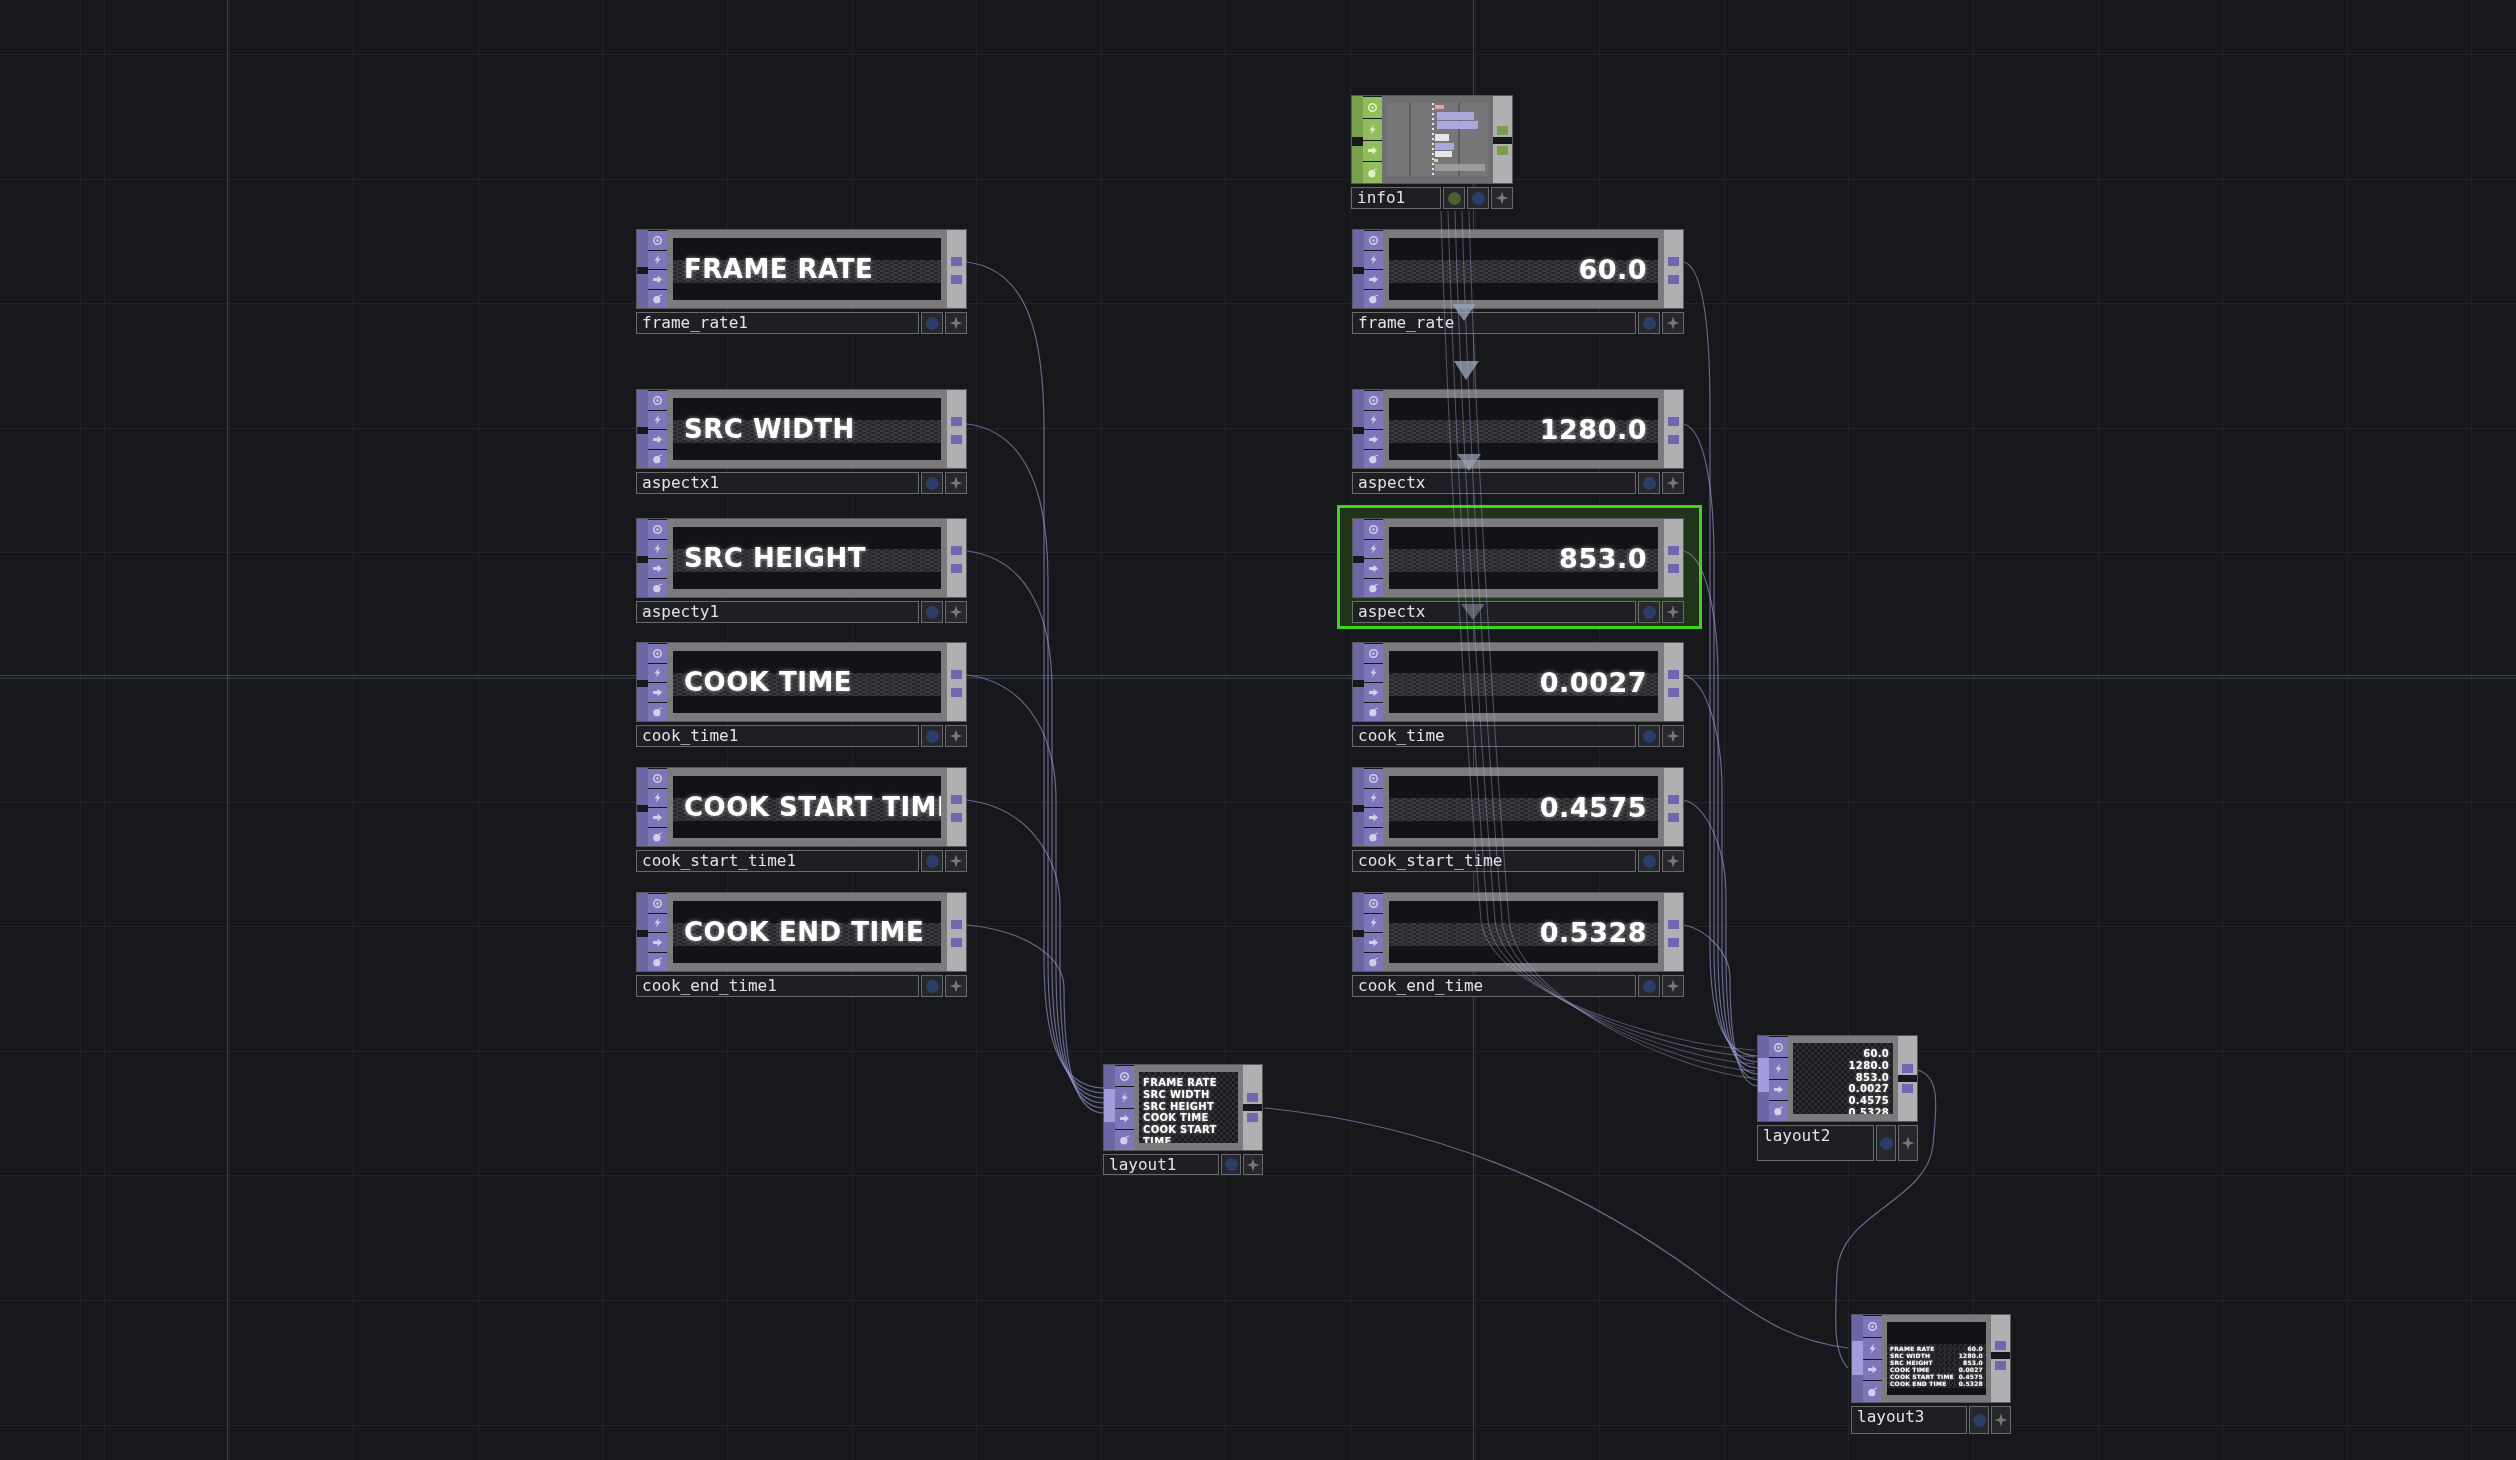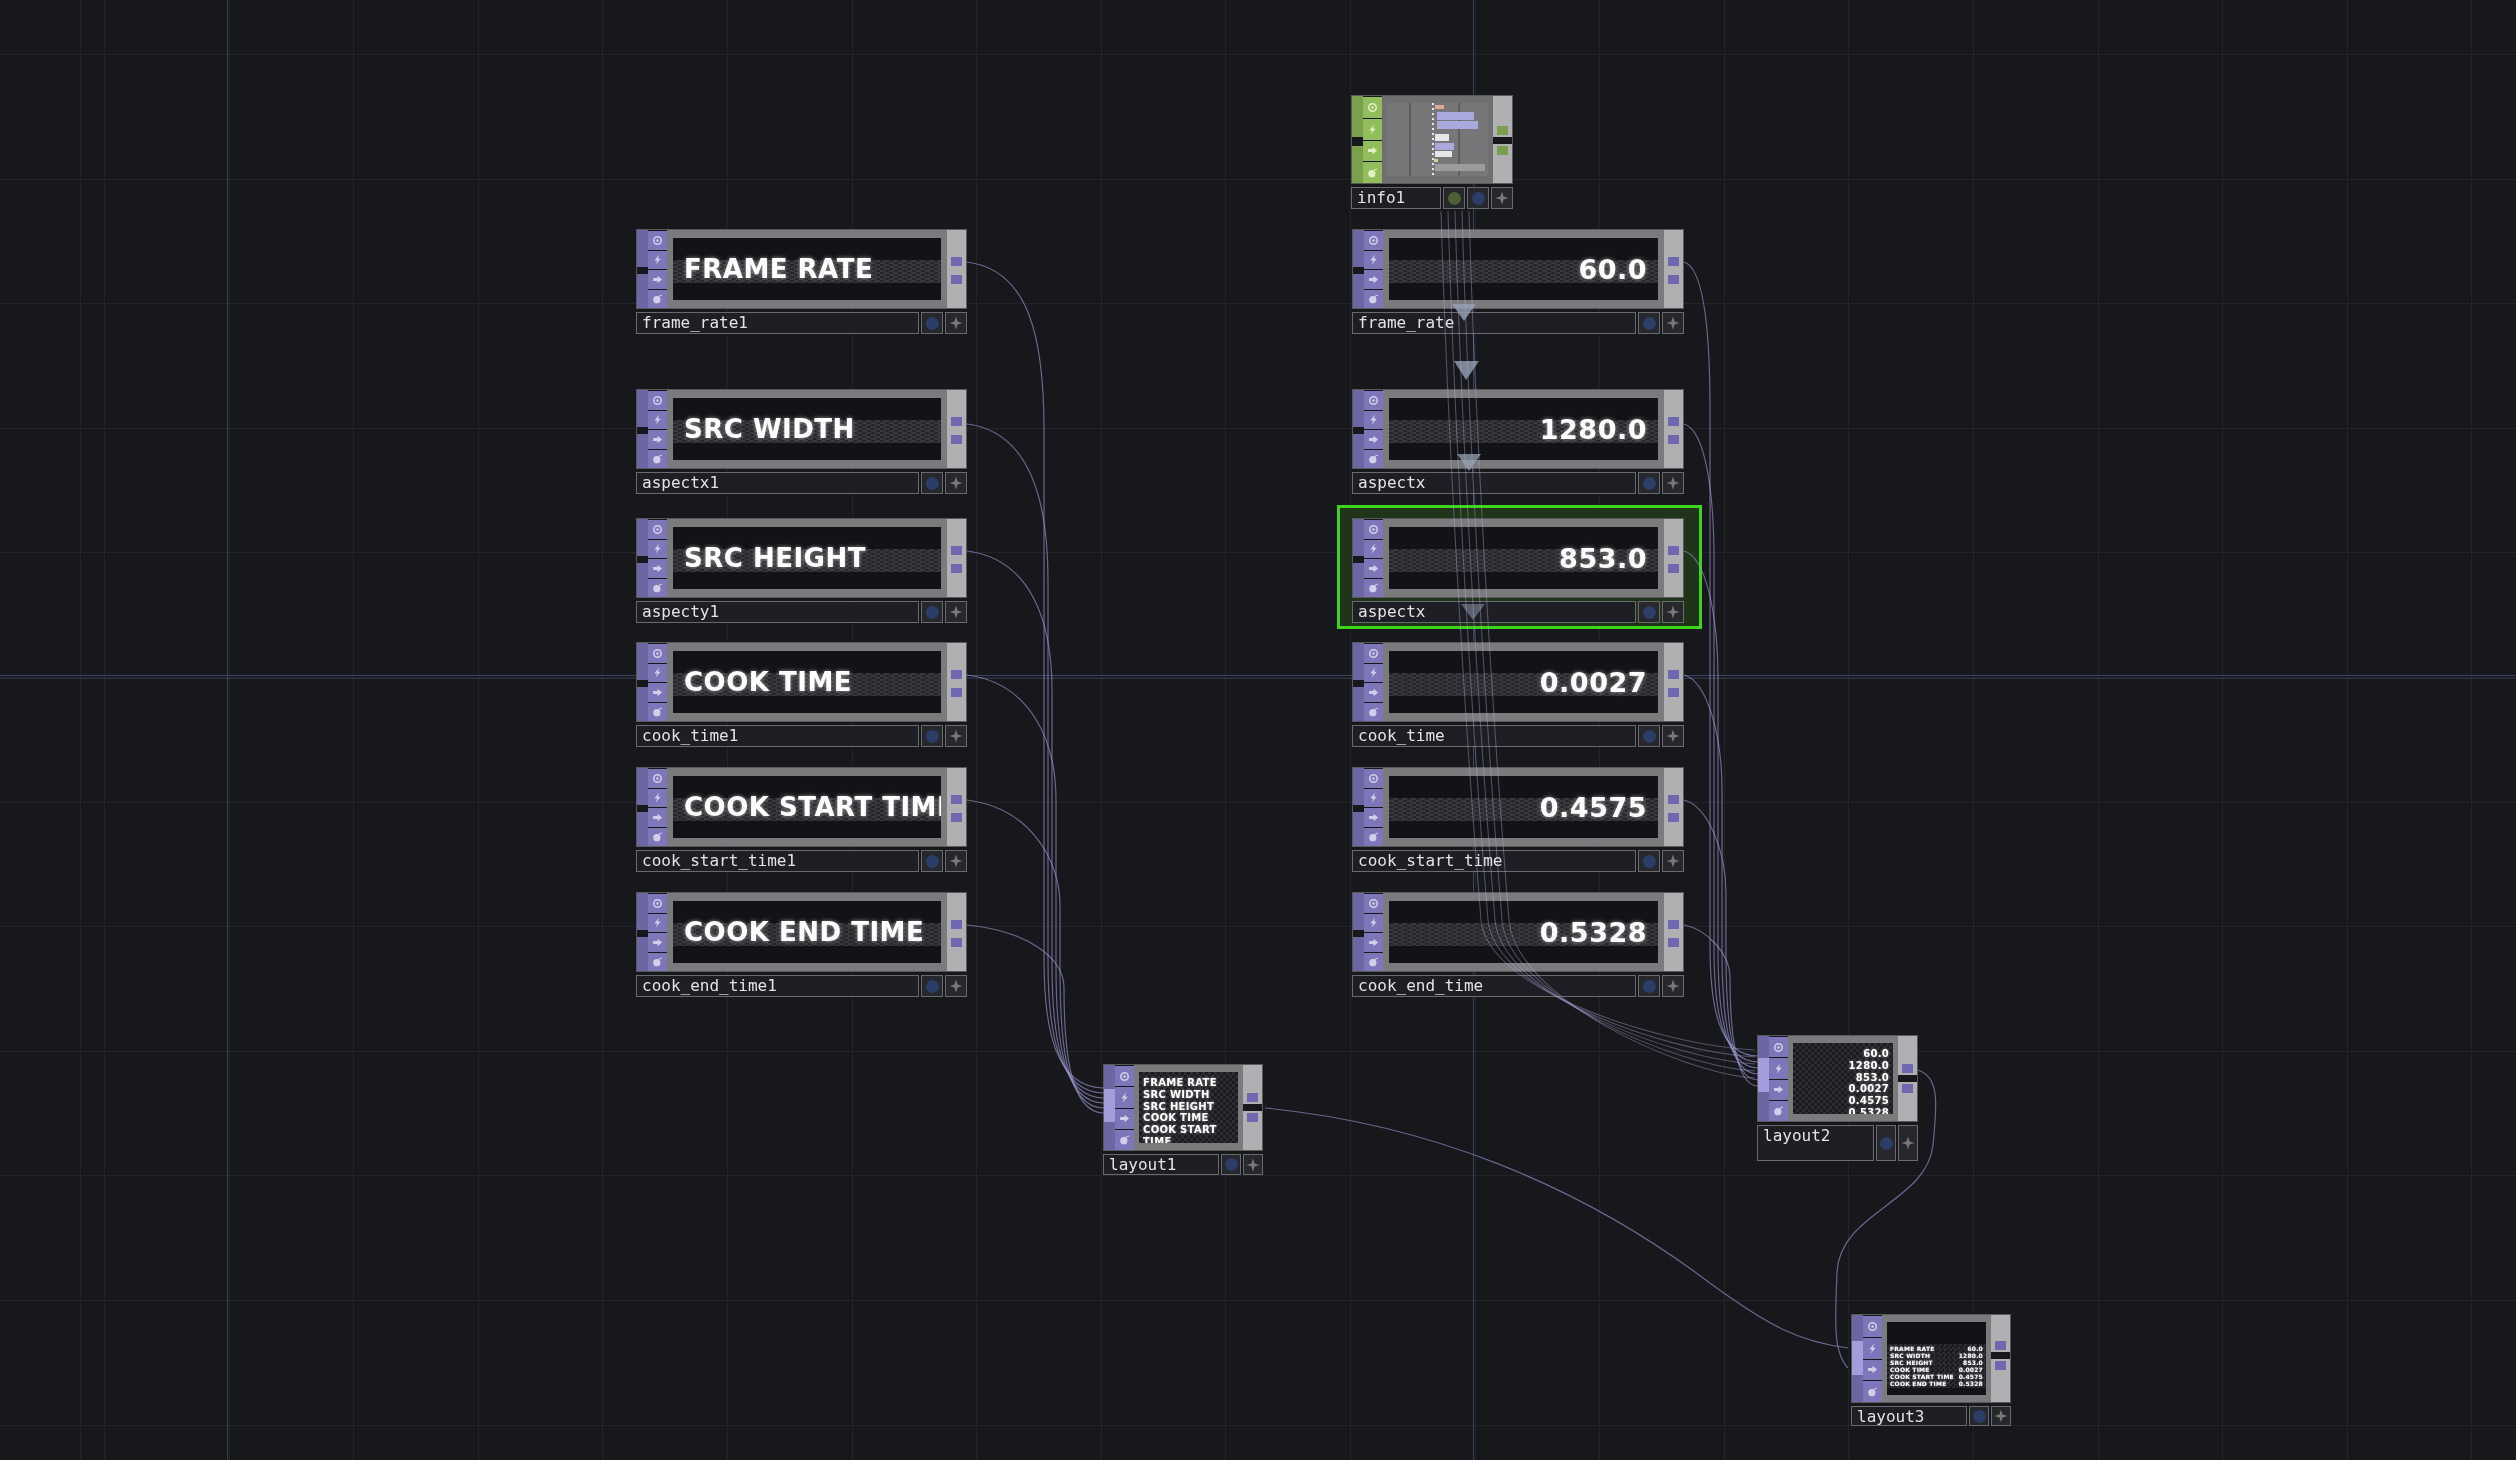--- a/index.html
+++ b/index.html
@@ -1014,21 +1014,21 @@
               </div>
           </div>
         </div>
       </div>
       <div class="rstrip">
         <div class="oconn oc1" style="top:26px"></div>
         <div class="notch" style="top:37px"></div>
         <div class="oconn oc2" style="top:46px"></div>
       </div>
     </div>
-    <div class="namebar" style="height:20px">
+    <div class="namebar" style="height:28px">
       <div class="nfield"><span>layout3</span></div>
       <div class="nbtn" style="flex-basis:20px">
           <span class="dot blue"></span>
         </div>
       <div class="nbtn" style="flex-basis:20px">
           <svg viewBox="0 0 14 14">
             <use href="#ic-star"></use>
           </svg>
         </div>
     </div>

